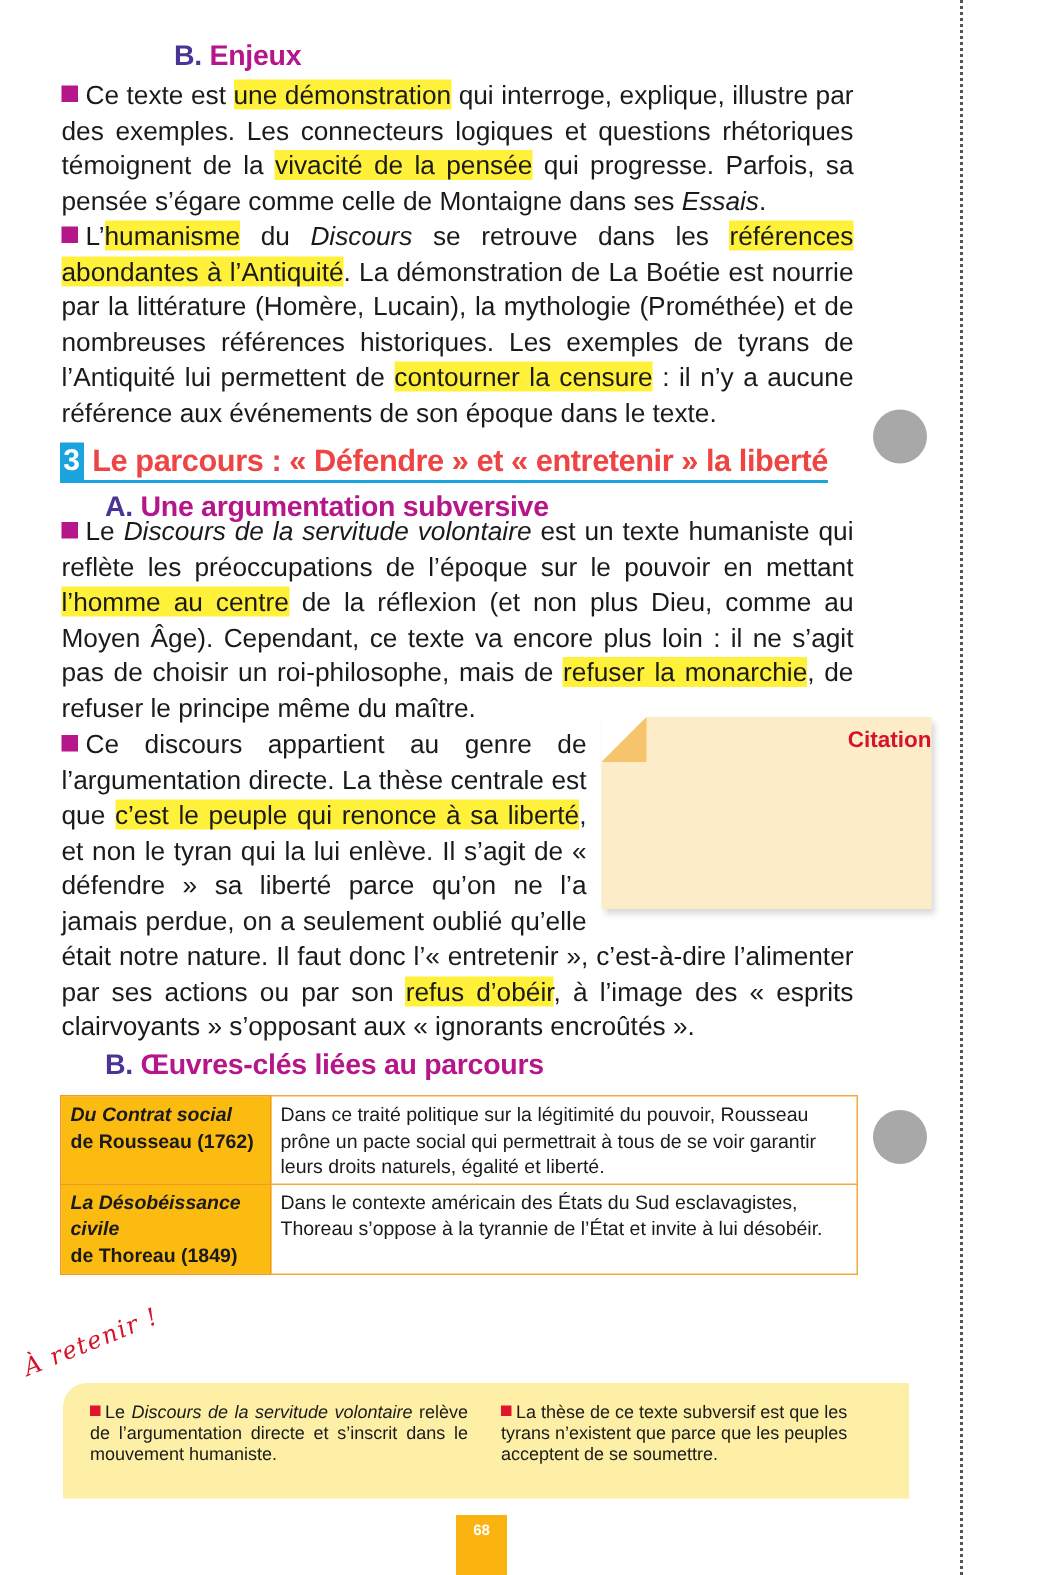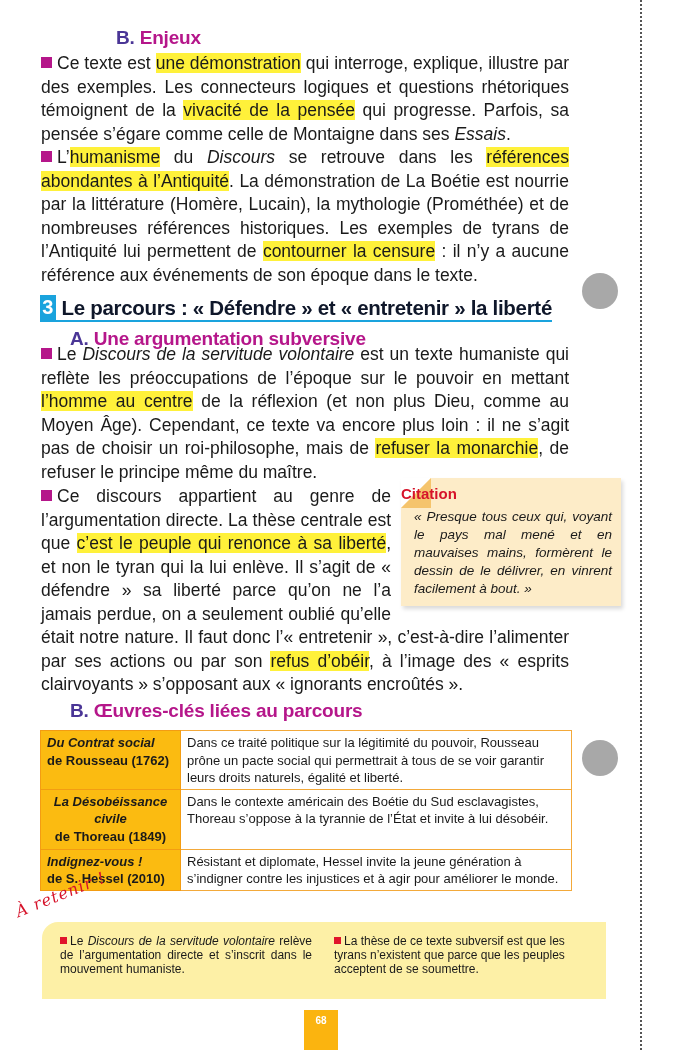--- a/index.html
+++ b/index.html
@@ -9,25 +9,25 @@
   .gray-dot { position: absolute; width: 36px; height: 36px; border-radius: 50%; background: #a8a8a8; }
   .h-sub { position: absolute; font-size: 19px; font-weight: bold; letter-spacing: -0.2px; }
   .h-sub .letter { color: #4a3596; }
   .h-sub .txt { color: #b5168a; }
   .para { position: absolute; font-size: 17.5px; line-height: 23.5px; text-align: justify; }
   .bullet { display: inline-block; width: 11px; height: 11px; background: #b5168a; margin-right: 5px; vertical-align: 1px; }
   .hl { background: #fff13a; }
   em { font-style: italic; }
   .sec-title { position: absolute; left: 40px; top: 296px; width: 512px; height: 26px; border-bottom: 2px solid #1aa3dd; display: flex; align-items: flex-end; }
   .sec-num { background: #1aa3dd; color: #fff; font-weight: bold; font-size: 20px; width: 22px; height: 25px; text-align: center; line-height: 25px; margin-right: 6px; }
-  .sec-txt { color: #0f172a; font-weight: bold; font-size: 20.5px; line-height: 25px; letter-spacing: -0.3px; white-space: nowrap; }
+  .sec-txt { color: #ef4444; font-weight: bold; font-size: 20.5px; line-height: 25px; letter-spacing: -0.3px; white-space: nowrap; }
   .citation { position: absolute; left: 401px; top: 478px; width: 220px; height: 128px; background: #fdecc8; box-shadow: 2px 3px 4px rgba(0,0,0,0.15); }
   .citation .fold { position: absolute; left: 0; top: 0; width: 0; height: 0; border-top: 30px solid #fff; border-right: 30px solid transparent; }
   .citation .fold2 { position: absolute; left: 0; top: 0; width: 0; height: 0; border-bottom: 30px solid #f5c46c; border-left: 30px solid transparent; transform: translate(0,0); }
-  .citation .cit-title { position: absolute; top: 7px; left: 0; width: 100%; text-align: left; color: #d6132a; font-weight: bold; font-size: 15px; }
+  .citation .cit-title { position: absolute; top: 7px; left: 0; width: 100%; text-align: right; color: #d6132a; font-weight: bold; font-size: 15px; }
   .citation .cit-body { position: absolute; top: 30px; left: 13px; width: 198px; font-style: italic; font-size: 13.5px; line-height: 18px; text-align: justify; }
   table.works { position: absolute; left: 40px; top: 730px; width: 532px; border-collapse: collapse; font-size: 13px; line-height: 17.5px; padding-left: 36px; }
   table.works td { border: 1px solid #f3a93a; vertical-align: top; padding: 3px 6px 2px 6px; }
   table.works td.work { background: #fbbb11; font-weight: bold; width: 140px; border-color: #f39c12; }
   table.works td.desc { background: #fff; }
   .retenir-label { position: absolute; left: 20px; top: 902px; color: #d6132a; font-family: "DejaVu Serif", serif; font-style: italic; font-size: 16px; transform: rotate(-22deg); transform-origin: left bottom; white-space: nowrap; letter-spacing: 1px; }
   .retenir-box { position: absolute; left: 42px; top: 922px; width: 564px; height: 77px; background: #fdf0a6; border-radius: 16px 0 0 0; }
   .ret-col { position: absolute; top: 12px; font-size: 12px; line-height: 14px; text-align: justify; }
   .sq-red { display: inline-block; width: 7px; height: 7px; background: #e0152b; margin-right: 3px; vertical-align: 1px; }
   .page-num { position: absolute; left: 304px; top: 1010px; width: 34px; height: 40px; background: #fbb40f; color: #fff; font-weight: bold; font-size: 10px; text-align: center; padding-top: 5px; }
@@ -70,41 +70,36 @@
   <div style="float:right; width:178px; height:128px;"></div>
   <p style="font-size:17.5px; line-height:23.5px; text-align:justify;">
     <span class="bullet"></span><span>Ce discours appartient au genre de l’argumentation directe. La thèse centrale est que </span><span class="hl">c’est le peuple qui renonce à sa liberté</span><span>, et non le tyran qui la lui enlève. Il s’agit de « défendre » sa liberté parce qu’on ne l’a jamais perdue, on a seulement oublié qu’elle était notre nature. Il faut donc l’« entretenir », c’est-à-dire l’alimenter par ses actions ou par son </span><span class="hl">refus d’obéir</span><span>, à l’image des « esprits clairvoyants » s’opposant aux « ignorants encroûtés ».</span>
   </p>
 </div>
 
 <div class="citation">
   <div class="fold"></div>
   <div class="fold2"></div>
   <div class="cit-title">Citation</div>
-  <div class="cit-body">« Presque tous ceux qui, voyant le pays mal mené et en mauvaises mains, formèrent le dessin de le délivrer, en vinrent facilement à bout. »</div>
 </div>
 
 <div class="h-sub" style="left:70px; top:700px;">
   <span class="letter">B.</span>
   <span class="txt">Œuvres-clés liées au parcours</span>
 </div>
 
 <table class="works">
   <tbody>
       <tr>
     <td class="work"><em>Du Contrat social</em><br><span>de Rousseau (1762)</span></td>
     <td class="desc">Dans ce traité politique sur la légitimité du pouvoir, Rousseau prône un pacte social qui permettrait à tous de se voir garantir leurs droits naturels, égalité et liberté.</td>
   </tr>
   <tr>
-    <td class="work" style="height:60px;text-align:center;"><em>La Désobéissance civile</em><br><span>de Thoreau (1849)</span></td>
-    <td class="desc">Dans le contexte américain des Boétie du Sud esclavagistes, Thoreau s’oppose à la tyrannie de l’État et invite à lui désobéir.</td>
-  </tr>
-  <tr>
-    <td class="work"><em>Indignez-vous !</em><br><span>de S. Hessel (2010)</span></td>
-    <td class="desc">Résistant et diplomate, Hessel invite la jeune génération à s’indigner contre les injustices et à agir pour améliorer le monde.</td>
+    <td class="work" style="height:60px;"><em>La Désobéissance civile</em><br><span>de Thoreau (1849)</span></td>
+    <td class="desc">Dans le contexte américain des États du Sud esclavagistes, Thoreau s’oppose à la tyrannie de l’État et invite à lui désobéir.</td>
   </tr>
 </tbody>
   </table>
 
 <div class="retenir-box">
   <div class="ret-col" style="left:18px; width:252px;">
     <span class="sq-red"></span><span>Le </span><em>Discours de la servitude volontaire</em><span> relève de l’argumentation directe et s’inscrit dans le mouvement humaniste.</span>
   </div>
   <div class="ret-col" style="left:292px; width:258px; text-align:left;">
     <span class="sq-red"></span><span>La thèse de ce texte subversif est que les tyrans n’existent que parce que les peuples acceptent de se soumettre.</span>

